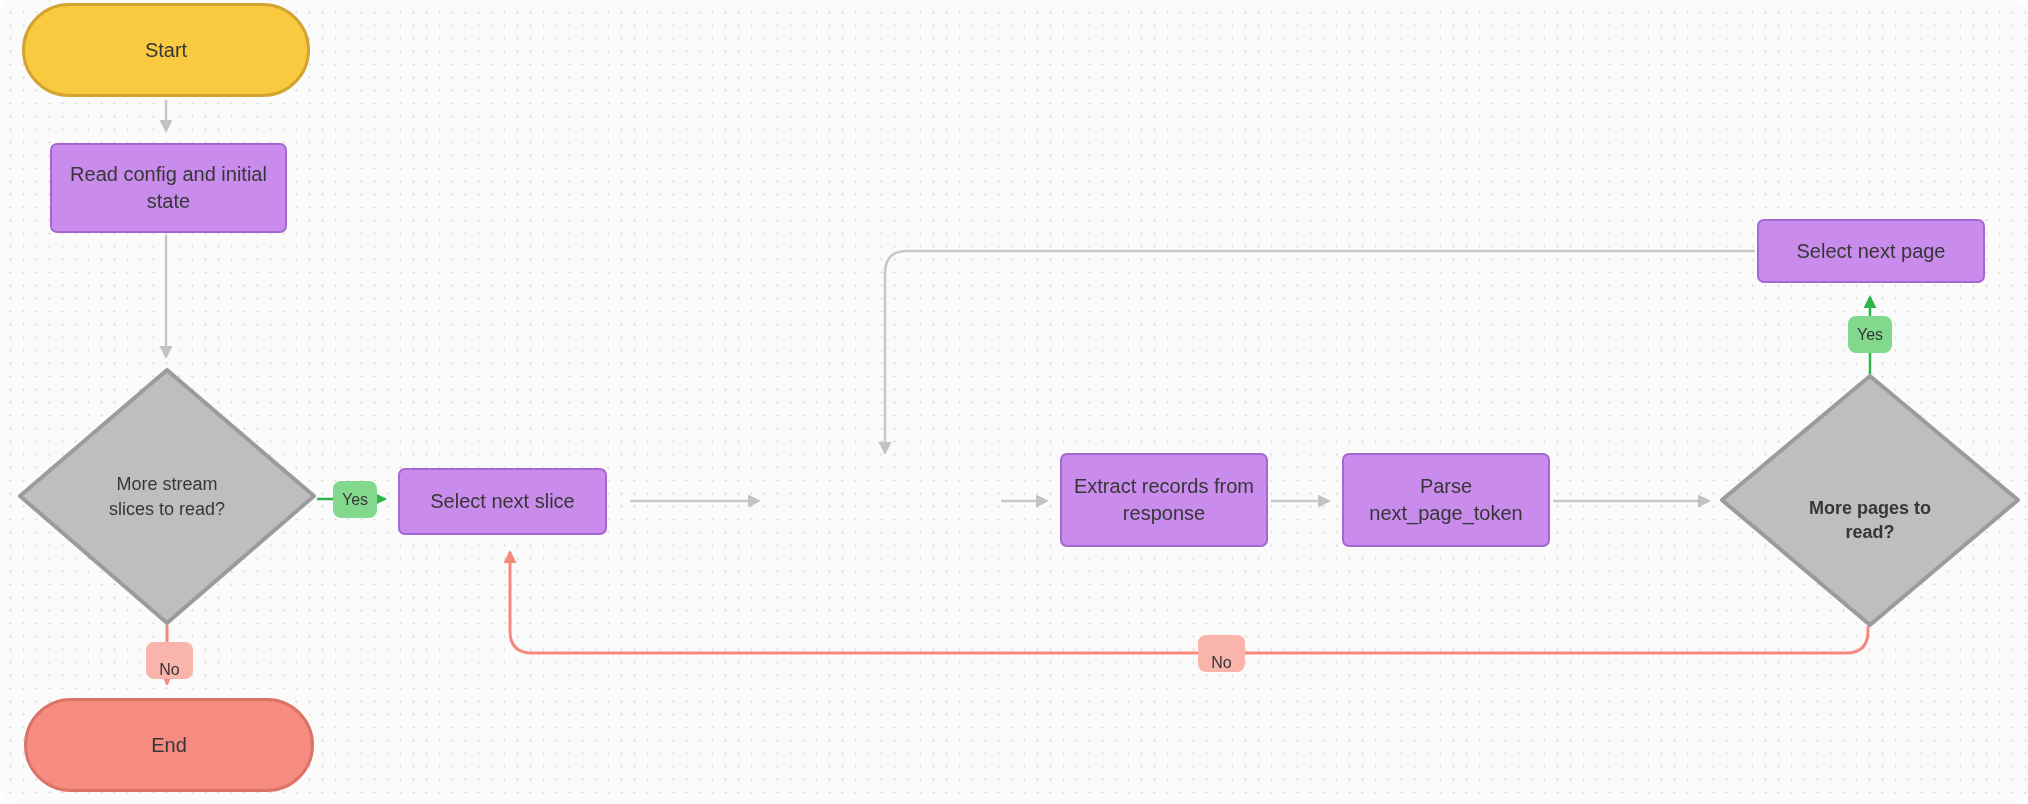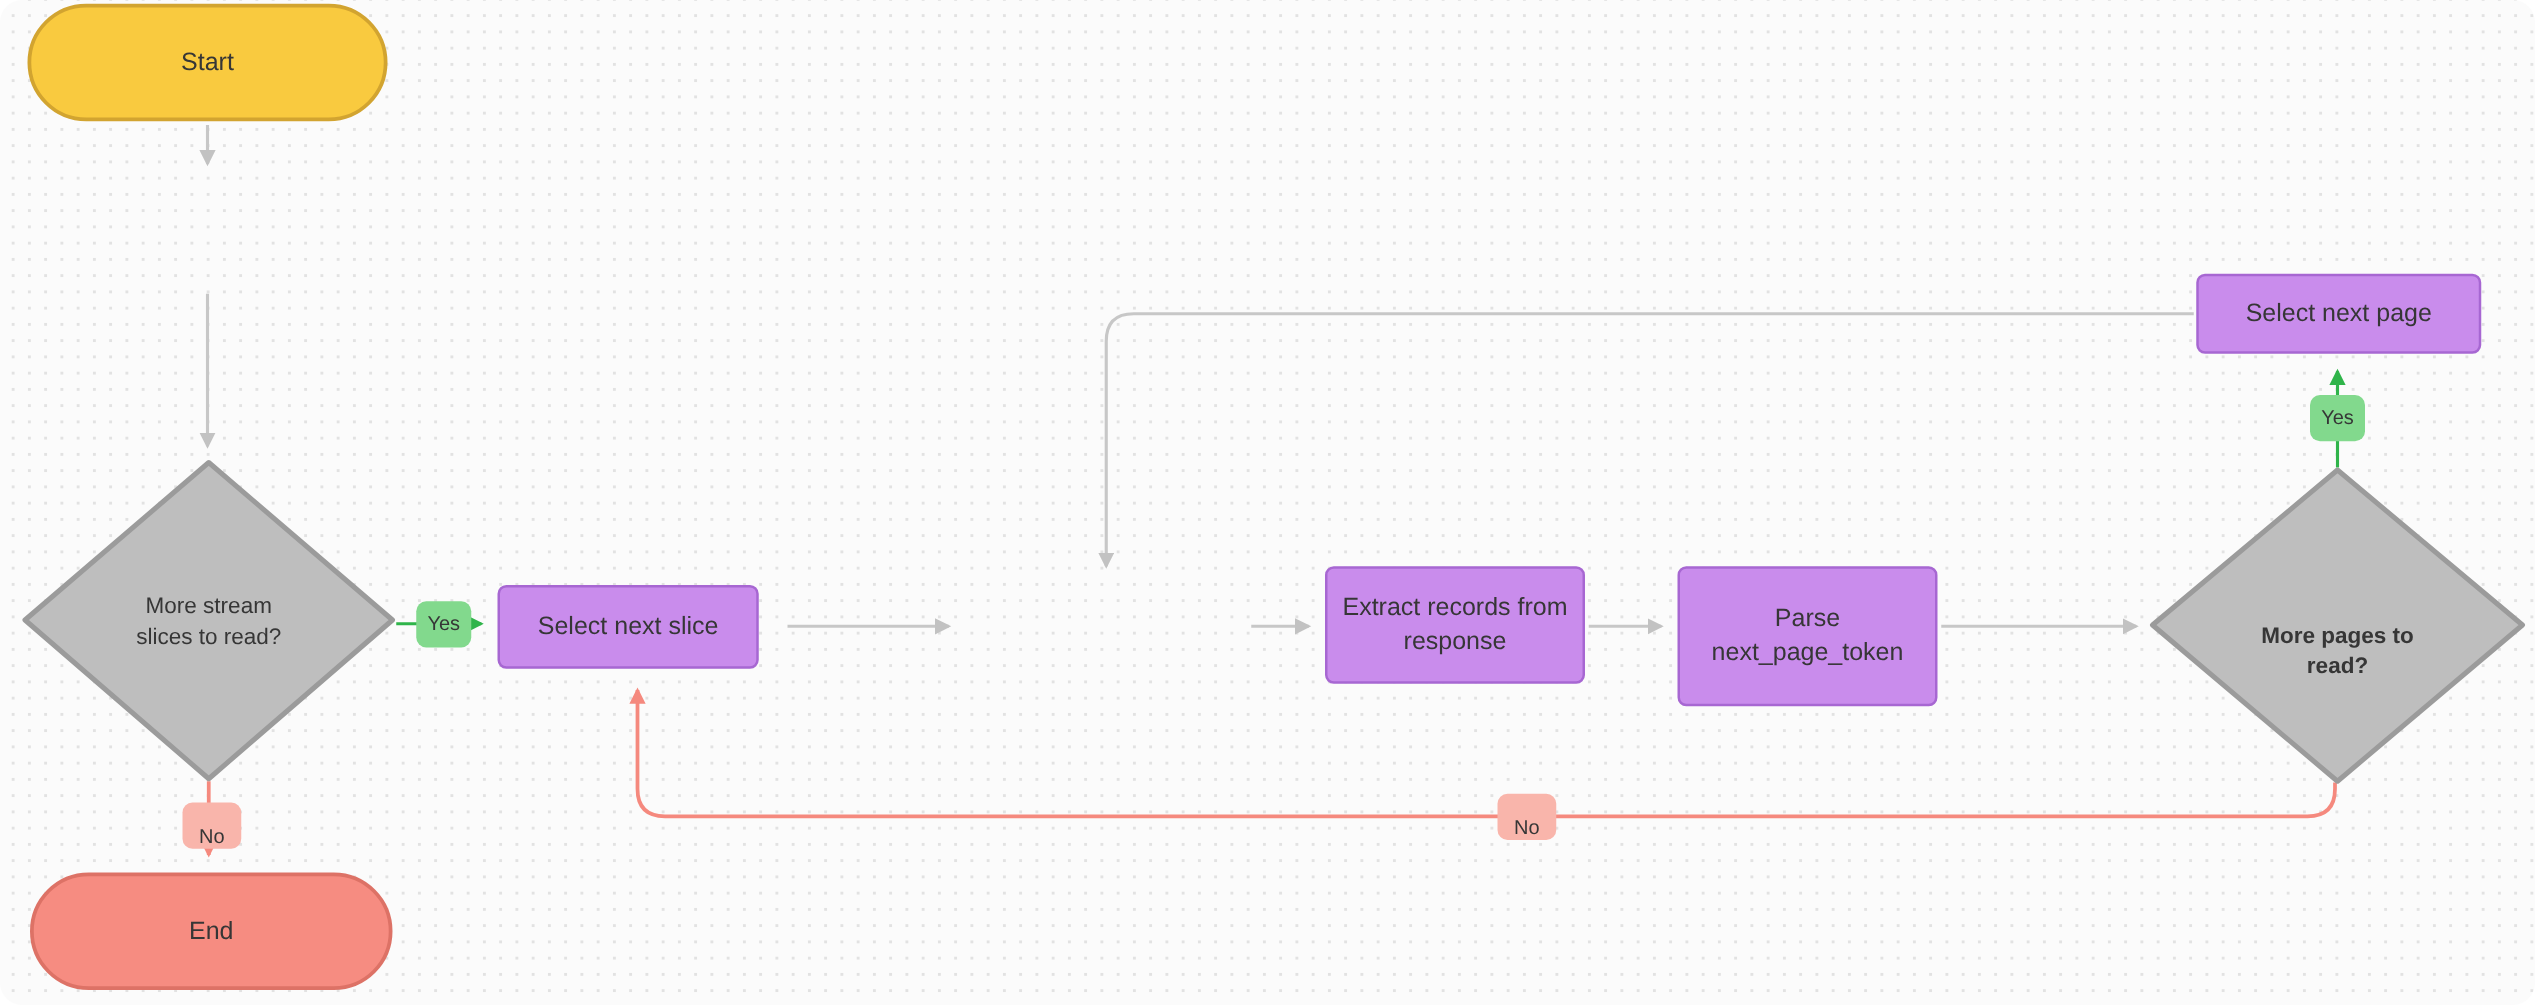--- a/index.html
+++ b/index.html
@@ -81,31 +81,34 @@
   </svg>
 
   <div class="node terminal" style="left:22px;top:3px;width:288px;height:94px;">
     <span>Start</span>
   </div>
 
   <div class="node terminal end" style="left:24px;top:698px;width:290px;height:94px;">
     <span>End</span>
   </div>
 
+  <div class="node process" style="left:50px;top:143px;width:237px;height:90px;">
+    <span>Read config and initial state</span>
+  </div>
 
   <div class="node process" style="left:398px;top:468px;width:209px;height:67px;">
     <span>Select next slice</span>
   </div>
 
 
   <div class="node process" style="left:1060px;top:453px;width:208px;height:94px;">
     <span>Extract records from response</span>
   </div>
 
-  <div class="node process" style="left:1342px;top:453px;width:208px;height:112px;">
+  <div class="node process" style="left:1342px;top:453px;width:208px;height:94px;">
     <span>Parse next_page_token</span>
   </div>
 
   <div class="node process" style="left:1757px;top:219px;width:228px;height:64px;">
     <span>Select next page</span>
   </div>
 
   <div class="diamond-label" style="left:57px;top:440px;width:220px;height:113px;">
     <span>More stream slices to read?</span>
   </div>

